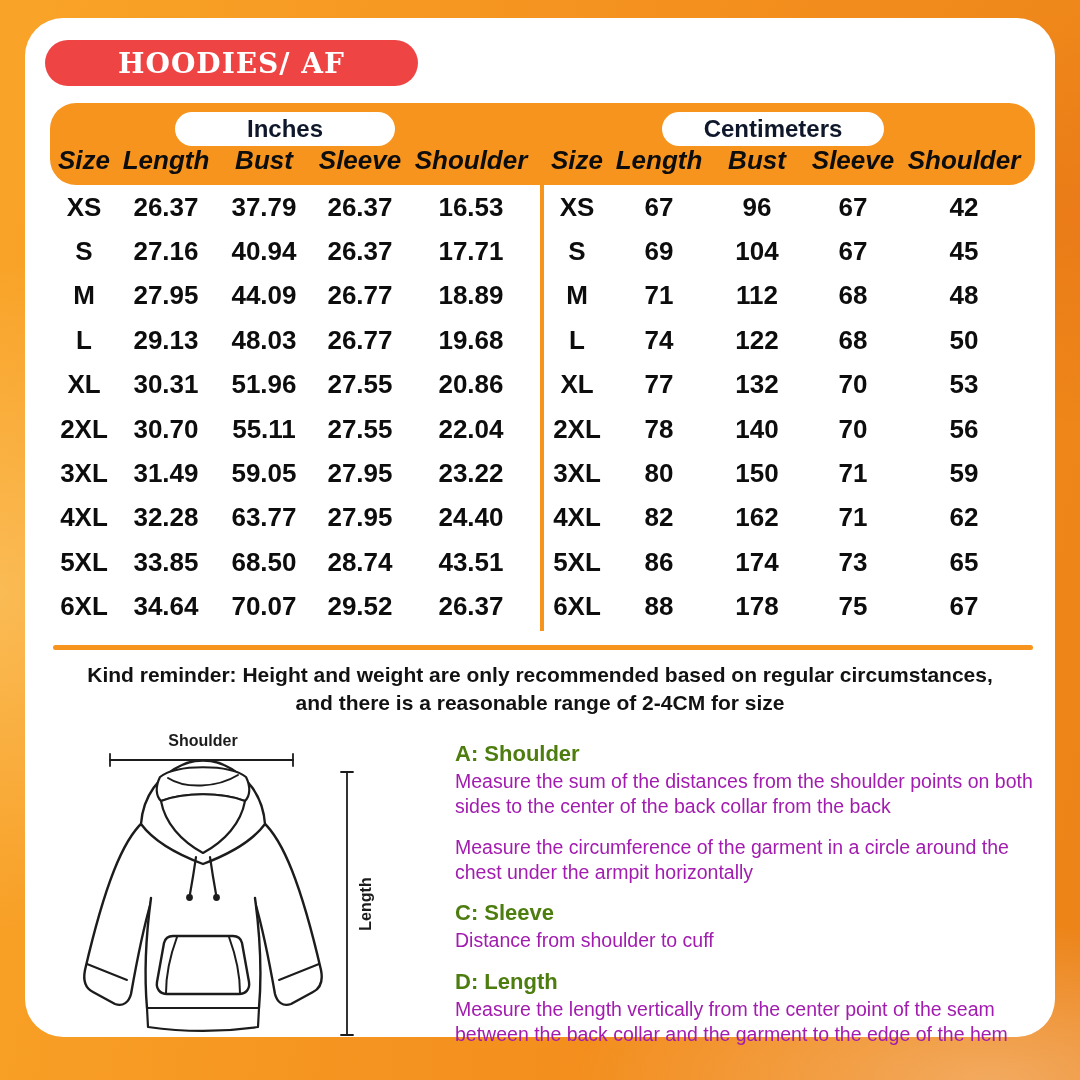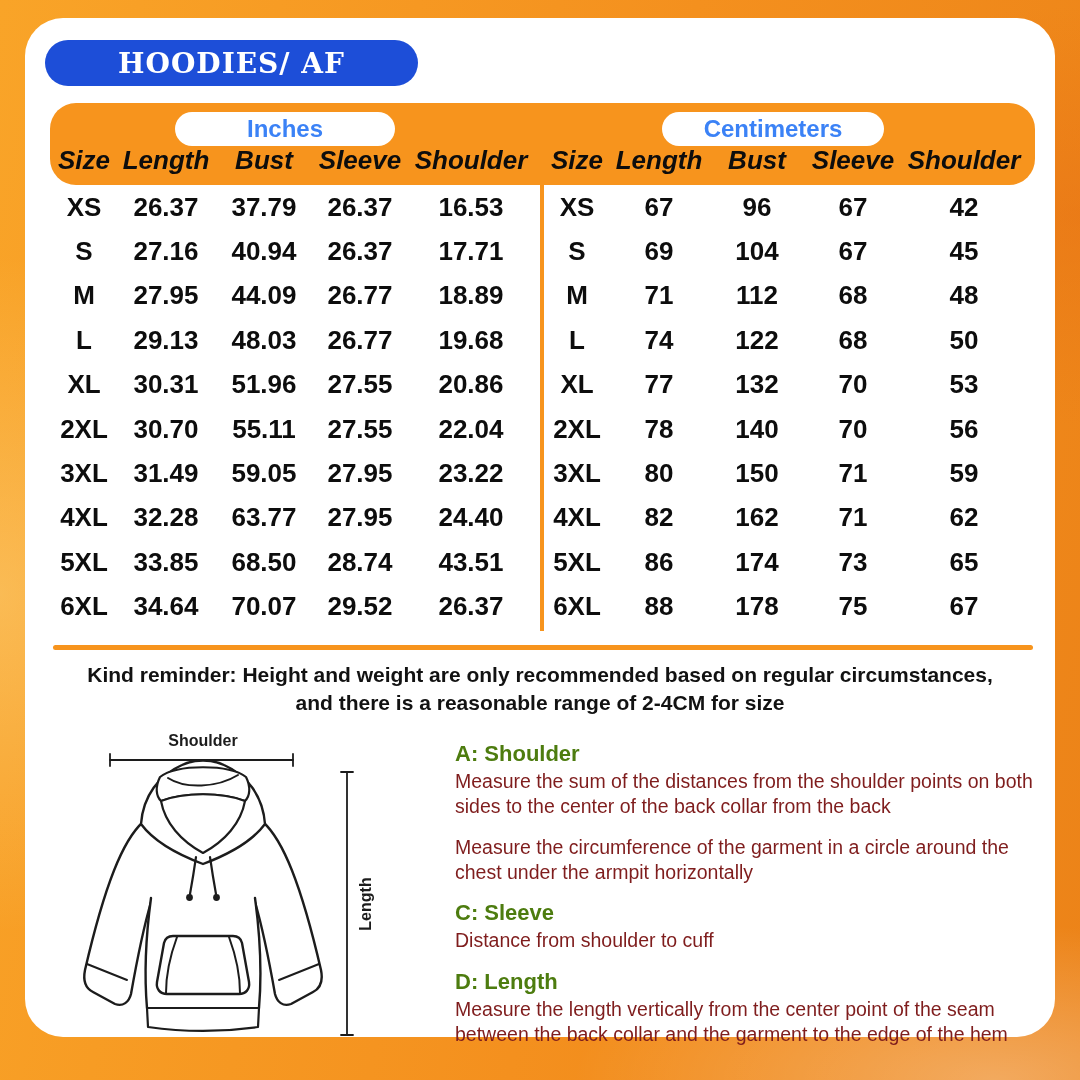--- a/index.html
+++ b/index.html
@@ -13,33 +13,33 @@
       radial-gradient(ellipse 420px 520px at 0% 55%, rgba(255,236,170,0.35), rgba(255,236,170,0) 65%),
       radial-gradient(ellipse 500px 300px at 100% 20%, rgba(230,110,20,0.45), rgba(230,110,20,0) 70%),
       linear-gradient(100deg, #F9A428 0%, #F4901E 55%, #EC8318 100%);
   }
   .card {
     position:absolute; left:25px; top:18px; width:1030px; height:1019px;
     background:#ffffff; border-radius:38px;
   }
   .title-pill {
     position:absolute; left:20px; top:22px; width:373px; height:46px;
-    background:#1d4ed8; border-radius:23px;
+    background:#ef4444; border-radius:23px;
     display:flex; align-items:center; justify-content:center;
     color:#ffffff; font-family:"DejaVu Serif", serif;
     font-weight:bold; font-size:28px; letter-spacing:1px;
   }
   .header-bar {
     position:absolute; left:25px; top:85px; width:985px; height:82px;
     background:#F7941D; border-radius:26px;
   }
   .unit-pill {
     position:absolute; top:9px; height:34px; background:#ffffff; border-radius:17px;
     display:flex; align-items:center; justify-content:center;
-    font-weight:bold; font-size:24px; color:#3b82f6;
+    font-weight:bold; font-size:24px; color:#0f172a;
   }
   .unit-pill.inches { left:125px; width:220px; }
   .unit-pill.cm     { left:612px; width:222px; }
   .cols-grid {
     position:absolute; top:40px; height:34px;
     display:grid; grid-template-columns:64px 100px 96px 96px 126px;
     align-items:center;
     font-style:italic;
   }
   .cols-grid.left  { left:2px; }
@@ -64,21 +64,21 @@
   .reminder {
     position:absolute; left:0; top:643px; width:100%;
     text-align:center; font-weight:bold; font-size:21px; color:#121212; line-height:1.32;
   }
   .diagram {
     position:absolute; left:40px; top:712px; width:372px; height:318px;
   }
   .guide { position:absolute; left:430px; top:723px; width:585px; }
   .guide-block { margin-bottom:15px; }
   .guide-block h3 { font-size:22px; font-weight:bold; color:#4d7c0f; margin-bottom:2px; }
-  .guide-block p  { font-size:19.5px; color:#7f1d1d; line-height:1.3; }
+  .guide-block p  { font-size:19.5px; color:#a21caf; line-height:1.3; }
   svg text { font-family:"Liberation Sans", sans-serif; }
 </style>
 </head>
 <body>
 
 <div class="card">
 
   <div class="title-pill">
     <span>HOODIES/ AF</span>
   </div>

